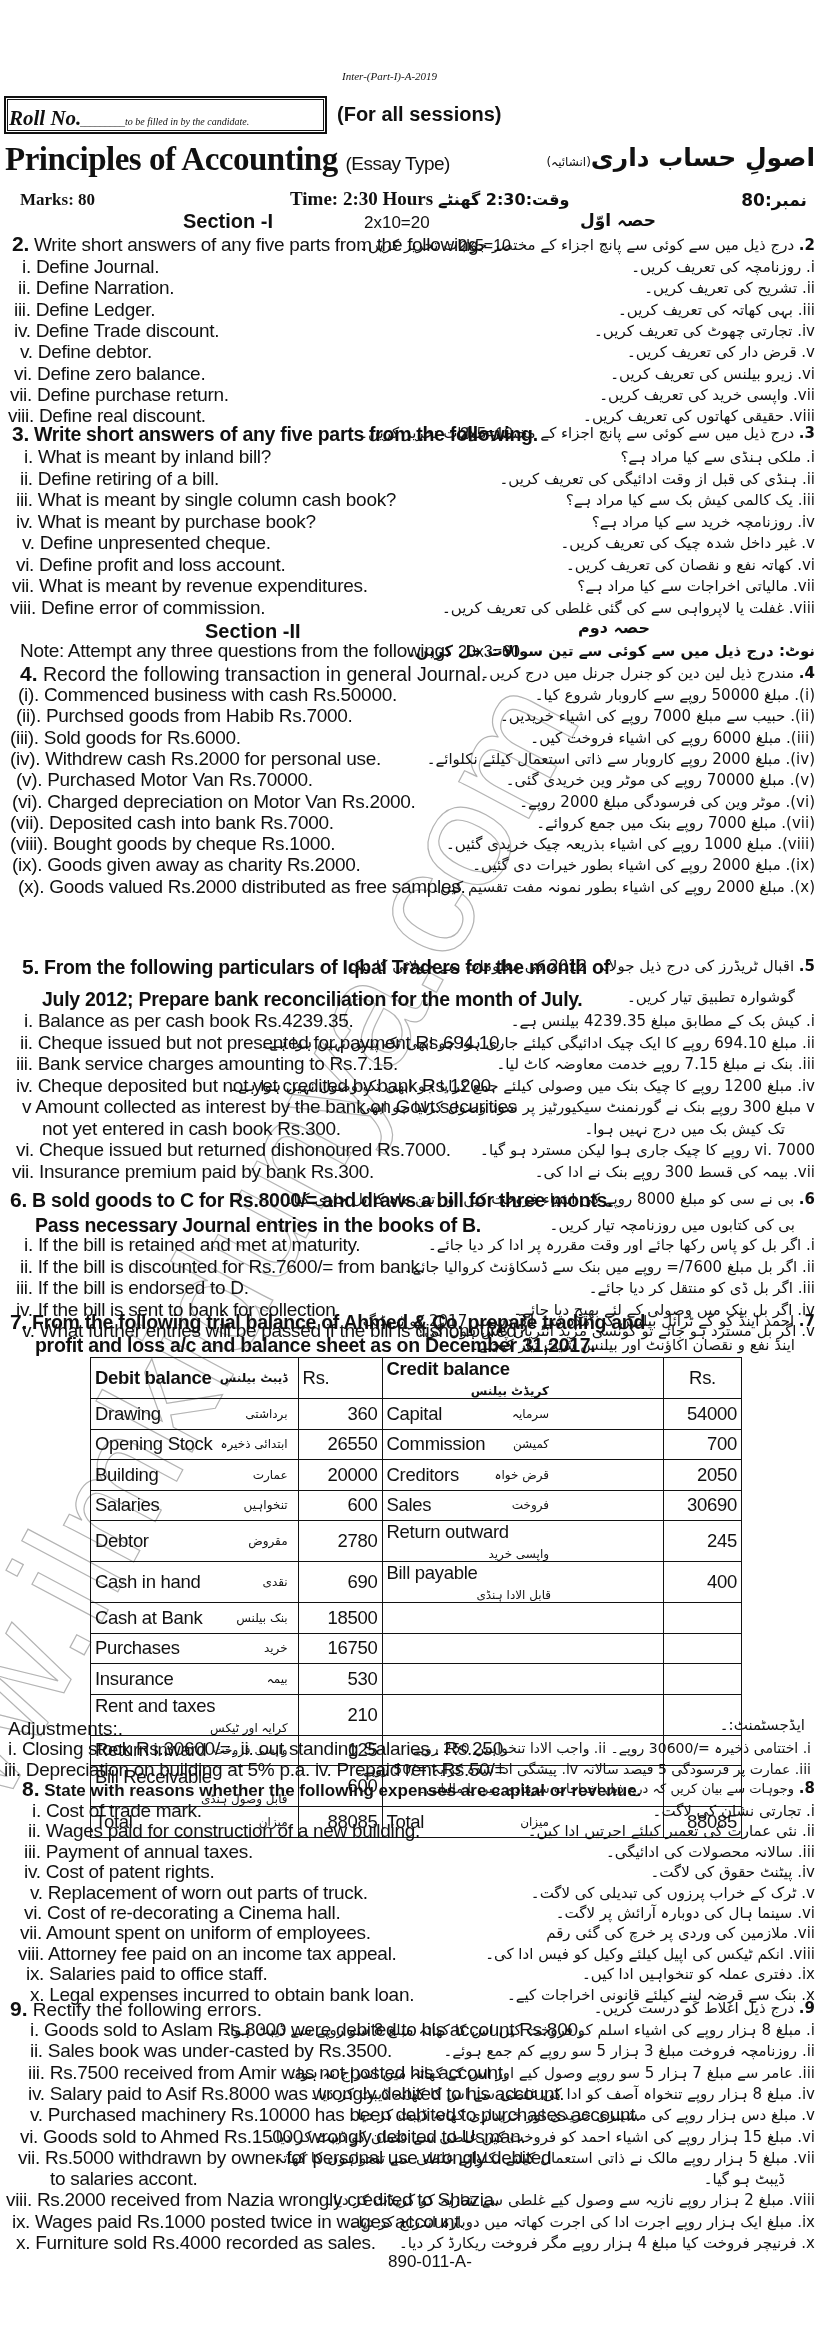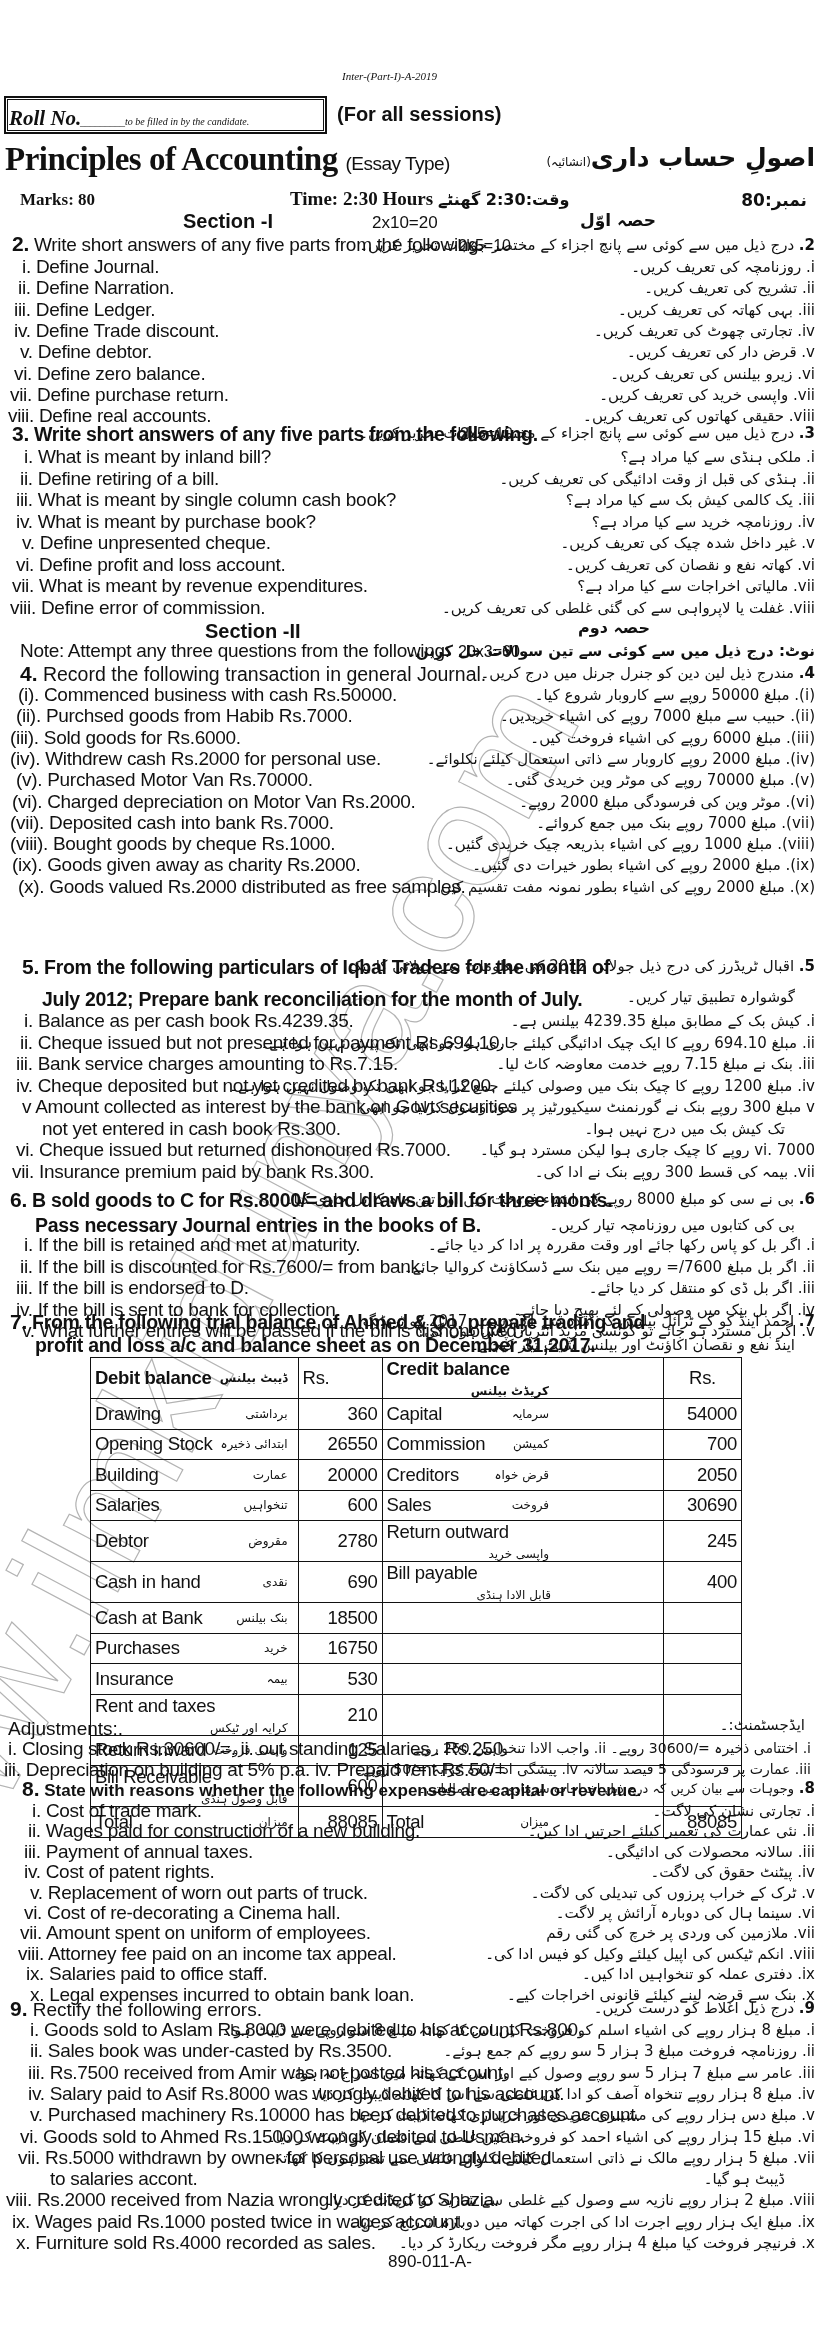--- a/index.html
+++ b/index.html
@@ -37,21 +37,21 @@
   <span>اصولِ حساب داری</span><span style="font-size:12px; font-weight:normal;">(انشائیہ)</span>
 </div>
 <div class="abs serif" style="left:20px; top:190px; font-size:17px; font-weight:bold;">Marks: 80</div>
 <div class="abs serif" style="left:290px; top:188px; font-size:19px; font-weight:bold;">
   <span>Time: 2:30 Hours</span>
   <span class="ur" style="font-size:16px;">وقت:2:30 گھنٹے</span>
 </div>
 <div class="urr" style="top:190px; right:18px; font-size:17px; font-weight:bold;">نمبر:80</div>
 
 <div class="abs" style="left:183px; top:210px; font-size:20px; font-weight:bold;">Section -I</div>
-<div class="abs" style="left:372px; top:213px; font-size:17px;">2x10=20</div>
+<div class="abs" style="left:364px; top:213px; font-size:17px;">2x10=20</div>
 <div class="abs ur" style="left:580px; top:210px; font-size:17px; font-weight:bold;">حصہ اوّل</div>
 
 <div class="abs q" style="left:12px; top:232px;">
   <span class="qn">2.</span>
   <span style="font-weight:normal; font-size:19px;">Write short answers of any five parts from the following.</span>
 </div>
 <div class="abs" style="left:458px; top:237px; font-size:16px;">2x5=10</div>
 <div class="urr" style="top:236px;"><span style="font-weight:bold;">2.</span> <span>درج ذیل میں سے کوئی سے پانچ اجزاء کے مختصر جوابات تحریر کریں۔</span></div>
 <div id="q2-items">
     <div class="abs item" style="left: 22px; top: 256px;"><span>i.</span> <span>Define Journal.</span></div>
@@ -61,21 +61,21 @@
     <div class="abs item" style="left: 14px; top: 298.6px;"><span>iii.</span> <span>Define Ledger.</span></div>
     <div class="urr" style="top: 300.6px;"><span>iii.</span> <span>بہی کھاتہ کی تعریف کریں۔</span></div>
     <div class="abs item" style="left: 14px; top: 319.9px;"><span>iv.</span> <span>Define Trade discount.</span></div>
     <div class="urr" style="top: 321.9px;"><span>iv.</span> <span>تجارتی چھوٹ کی تعریف کریں۔</span></div>
     <div class="abs item" style="left: 20px; top: 341.2px;"><span>v.</span> <span>Define debtor.</span></div>
     <div class="urr" style="top: 343.2px;"><span>v.</span> <span>قرض دار کی تعریف کریں۔</span></div>
     <div class="abs item" style="left: 14px; top: 362.5px;"><span>vi.</span> <span>Define zero balance.</span></div>
     <div class="urr" style="top: 364.5px;"><span>vi.</span> <span>زیرو بیلنس کی تعریف کریں۔</span></div>
     <div class="abs item" style="left: 10px; top: 383.8px;"><span>vii.</span> <span>Define purchase return.</span></div>
     <div class="urr" style="top: 385.8px;"><span>vii.</span> <span>واپسی خرید کی تعریف کریں۔</span></div>
-    <div class="abs item" style="left: 8px; top: 405.1px;"><span>viii.</span> <span>Define real accounts.</span></div>
+    <div class="abs item" style="left: 8px; top: 405.1px;"><span>viii.</span> <span>Define real discount.</span></div>
     <div class="urr" style="top: 407.1px;"><span>viii.</span> <span>حقیقی کھاتوں کی تعریف کریں۔</span></div>
   </div>
 
 <div class="abs q" style="left:12px; top:422px;">
   <span class="qn">3.</span>
   <span>Write short answers of any five parts from the following.</span>
 </div>
 <div class="abs" style="left:460px; top:425px; font-size:16px;">2x5=10</div>
 <div class="urr" style="top:424px;"><span style="font-weight:bold;">3.</span> <span>درج ذیل میں سے کوئی سے پانچ اجزاء کے مختصر جوابات تحریر کریں۔</span></div>
 <div id="q3-items">

